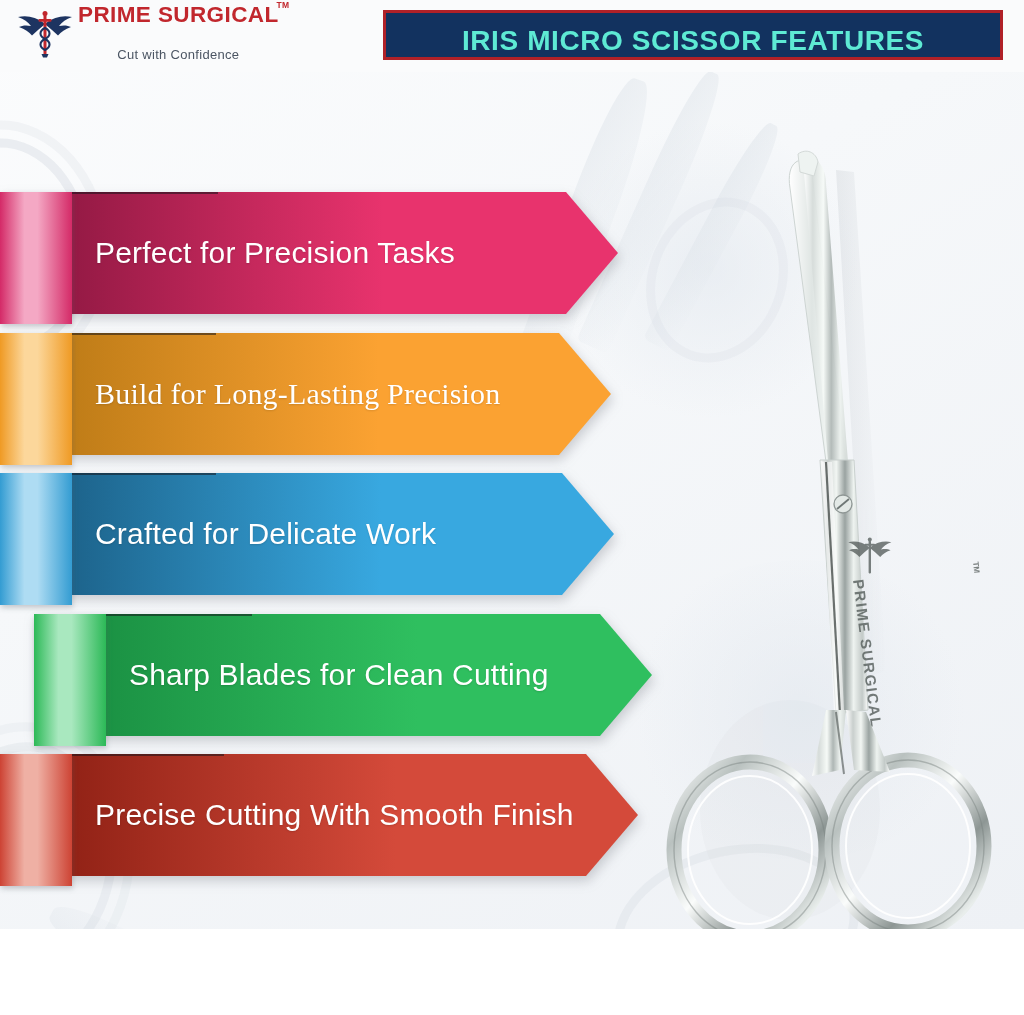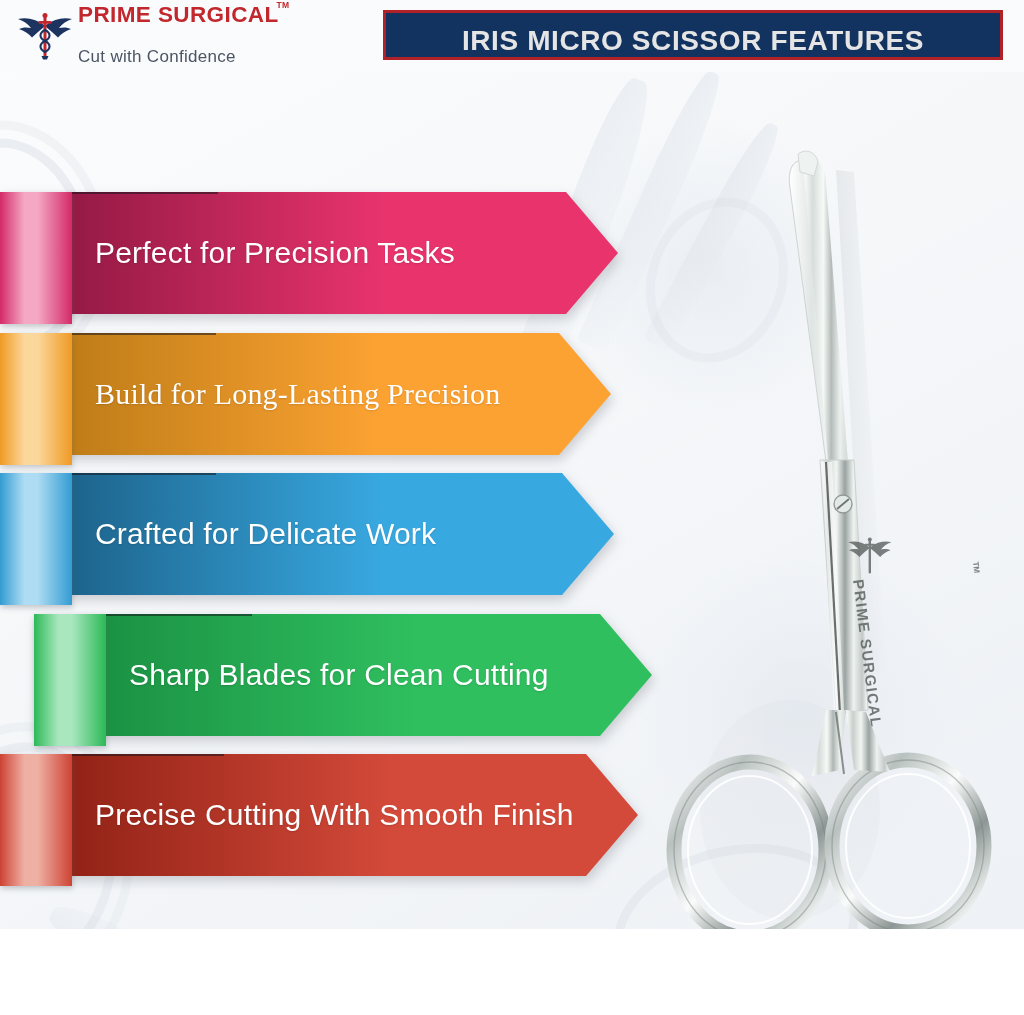--- a/index.html
+++ b/index.html
@@ -44,21 +44,21 @@
 
   
   .header{position:absolute;left:0;top:0;width:1024px;height:72px;background:#fafbfc;}
   .logo-wrap{position:absolute;left:14px;top:4px;display:flex;align-items:center;}
   .caduceus{width:62px;height:50px;flex:0 0 62px;}
   .logo-text{margin-left:2px;}
   .brand{font-size:22.5px;font-weight:bold;color:#c1272d;letter-spacing:.4px;
          line-height:1;position:relative;display:inline-block;white-space:nowrap;}
   .tm{font-size:8.5px;font-weight:bold;color:#c1272d;vertical-align:super;
       position:absolute;top:-3px;right:-11px;}
-  .tagline{font-size:17px;color:#4b5563;letter-spacing:.3px;margin-top:20px;white-space:nowrap;}
+  .tagline{font-size:13px;color:#4b5563;letter-spacing:.3px;margin-top:20px;white-space:nowrap;text-align:center;}
 
   .title-box{position:absolute;left:383px;top:10px;width:620px;height:50px;
              background:#12325f;border:3px solid #b02128;box-sizing:border-box;
              display:flex;align-items:center;justify-content:center;}
   .title-box .t{color:#ffffff;font-size:28px;font-weight:bold;letter-spacing:.6px;
                 white-space:nowrap;}
 
   
   .banners{position:absolute;left:0;top:0;width:660px;height:1015px;}
   .banner{position:absolute;left:0;height:122px;padding-left:7px;}
@@ -122,21 +122,21 @@
       <div class="logo-text">
         <div class="brand" style="color: rgb(193, 39, 45);">
           <span>PRIME SURGICAL</span>
           <span class="tm">TM</span>
         </div>
         <div class="tagline" style="color: rgb(75, 85, 99);">Cut with Confidence</div>
       </div>
     </div>
 
     <div class="title-box" style="background: rgb(18, 50, 95); border-color: rgb(176, 33, 40);">
-      <span class="t" style="color: #e5e5e5; margin-top: 12px;">IRIS MICRO SCISSOR FEATURES</span>
+      <span class="t" style="color: #5eead4; margin-top: 12px;">IRIS MICRO SCISSOR FEATURES</span>
     </div>
   </div>
 
   <div class="banners" id="banners">
       <div class="banner" style="top: 192px; width: 618px;">
         <div class="band" style="width: 618px;">
           <div class="body" style="background: linear-gradient(90deg, rgb(143, 24, 66) 0%, rgb(143, 24, 66) 8%, rgb(232, 51, 109) 62%, rgb(232, 51, 109) 100%);"></div>
           <div class="topline" style="width: 198px;"></div>
         </div>
         <div class="tab" style="background: linear-gradient(90deg, rgb(212, 42, 103) 0%, rgb(244, 168, 196) 34%, rgb(244, 168, 196) 52%, rgb(212, 42, 103) 100%);"></div>

